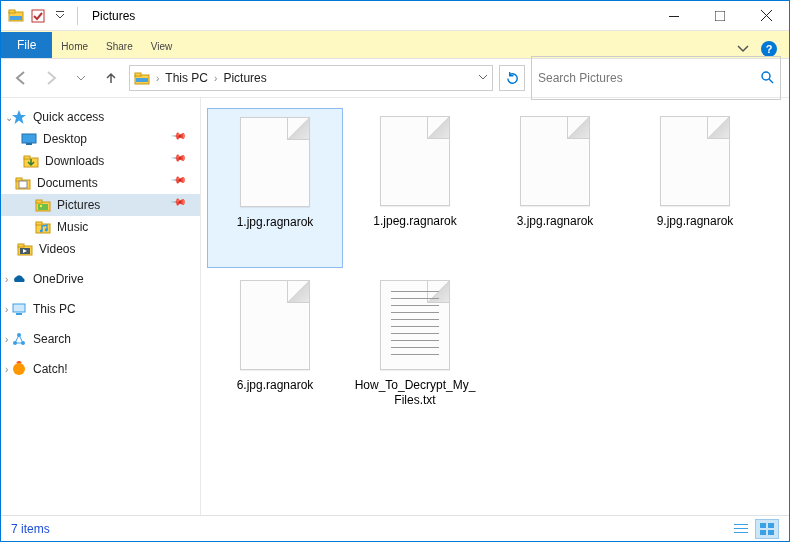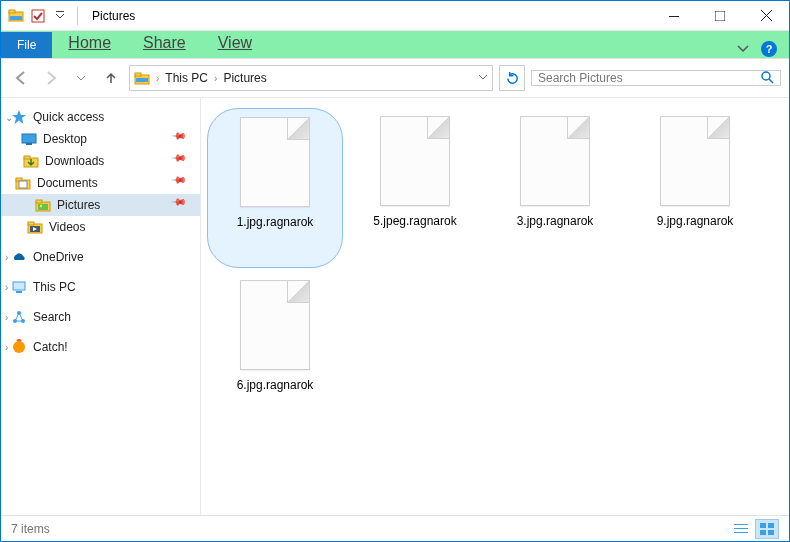--- a/index.html
+++ b/index.html
@@ -9,61 +9,61 @@
   
   .titlebar { height: 30px; background: #fff; display: flex; align-items: center; border-bottom: 1px solid #e5e5e5; }
   .titlebar-left { display: flex; align-items: center; padding-left: 6px; gap: 4px; }
   .qat-icon { width: 18px; height: 18px; display:flex; align-items:center; justify-content:center; }
   .sep { width:1px; height:18px; background:#ccc; margin:0 4px;}
   .titlebar-title { font-size: 12px; color:#000; margin-left:6px;}
   .titlebar-right { margin-left:auto; display:flex; }
   .win-btn { width:46px; height:30px; display:flex; align-items:center; justify-content:center; }
 
   
-  .ribbon { height: 28px; background:#86efac; display:flex; align-items:flex-end; border-bottom:1px solid #e1e1e1; padding-left:0; position:relative;}
+  .ribbon { height: 28px; background:#fef9c3; display:flex; align-items:flex-end; border-bottom:1px solid #e1e1e1; padding-left:0; position:relative;}
   .ribbon-file { background:#1979ca; color:#fff; font-size:12px; padding:6px 16px 6px 16px; }
-  .ribbon-tab { font-size:16px; color:#444; padding:6px 16px;text-decoration:underline;}
+  .ribbon-tab { font-size:10px; color:#444; padding:6px 9px;}
   .ribbon-right { margin-left:auto; display:flex; align-items:center; gap:12px; padding-right:12px;}
   .help-icon{ width:16px;height:16px;background:#0078d7;border-radius:50%;color:#fff;display:flex;align-items:center;justify-content:center;font-size:11px;font-weight:bold;}
 
   
   .navrow { height:38px; display:flex; align-items:center; padding:4px 8px; gap:6px; }
   .nav-btn { width:24px; height:24px; display:flex; align-items:center; justify-content:center; color:#555;}
   .nav-btn.disabled{color:#bbb;}
   .addrbar { flex: 0 0 364px; height:26px; border:1px solid #ccc; display:flex; align-items:center; font-size:12px; color:#222; padding:0 4px; gap:6px;}
   .crumb { display:flex; align-items:center; gap:4px;}
   .crumb-sep{color:#888;font-size:10px;}
   .addrbar-right{margin-left:auto;display:flex;gap:4px;align-items:center;}
   .refresh-btn{width:26px;height:26px;border:1px solid #ccc;display:flex;align-items:center;justify-content:center;color:#0078d7;font-size:16px;}
-  .searchbox{ flex:1; height:16px; border:1px solid #ccc; display:flex; align-items:center; padding:0 6px; color:#777; font-size:12px; gap:15px; position:relative;}
+  .searchbox{ flex:1; height:44px; border:1px solid #ccc; display:flex; align-items:center; padding:0 6px; color:#777; font-size:12px; gap:15px; position:relative;}
   .searchbox .mag{margin-left:auto;color:#0078d7;}
 
   
   .body { flex:1; display:flex; overflow:hidden; border-top:1px solid #e9e9e9;}
   .sidebar { width:200px; border-right:1px solid #e9e9e9; padding:8px 0; font-size:12px; color:#222; overflow:auto;}
   .tree-group{margin-bottom:8px;}
   .tree-item{display:flex;align-items:center;gap:6px;padding:3px 8px 3px 20px;position:relative;}
   .tree-item.root{padding-left:10px;font-size:12px;}
   .tree-item.selected{background:#d8e6f2;}
   .tree-item .pin{margin-left:auto;color:#888;font-size:10px;transform:rotate(45deg);padding-right:8px;}
   .tree-caret{position:absolute;left:4px;color:#888;font-size:10px;}
   .tree-ic{width:16px;height:16px;display:flex;align-items:center;justify-content:center;}
   
   .content{flex:1;padding:8px 4px;overflow:auto;}
   .grid{display:flex;flex-wrap:wrap;}
-  .item{width:136px;height:160px;display:flex;flex-direction:column;align-items:center;padding:8px 4px;margin:2px;border-radius:31px;}
+  .item{width:136px;height:160px;display:flex;flex-direction:column;align-items:center;padding:8px 4px;margin:2px;}
   .item.selected{border:1px solid #8dbdf0;background:#e5f3ff;}
   .file-icon{width:70px;height:90px;position:relative;margin-bottom:8px;}
   .page{width:70px;height:90px;background:#fcfcfc;border:1px solid #d0d0d0;position:relative;box-shadow:0 1px 1px rgba(0,0,0,.06);}
   .fold{position:absolute;top:0;right:0;width:22px;height:22px;background:linear-gradient(135deg,#fcfcfc 49%, #d8d8d8 50%, #e8e8e8 100%);border-left:1px solid #d0d0d0;border-bottom:1px solid #d0d0d0;}
   .page.txt .lines{position:absolute;top:10px;left:10px;right:10px;bottom:10px;background:repeating-linear-gradient(#999 0,#999 1px,transparent 1px,transparent 7px);}
   .fname{font-size:12px;text-align:center;line-height:1.25;word-break:break-word;max-width:128px;}
 
   
-  .statusbar{height:26px;border-top:1px solid #e1e1e1;display:flex;align-items:center;padding:0 10px;font-size:12px;color:#737373;}
+  .statusbar{height:26px;border-top:1px solid #e1e1e1;display:flex;align-items:center;padding:0 10px;font-size:12px;color:#1d4ed8;}
   .statusbar .right{margin-left:auto;display:flex;gap:2px;}
   .view-btn{width:24px;height:20px;border:1px solid transparent;display:flex;align-items:center;justify-content:center;}
   .view-btn.active{border:1px solid #99c9ef;background:#cde6f7;}
 
   
   .svg{display:block;}
 
   
   .wm{position:absolute;inset:0;pointer-events:none;opacity:0.05;display:flex;align-items:center;justify-content:center;}
   .wm-inner{font-size:180px;font-weight:bold;font-style:italic;color:#d04020;letter-spacing:-10px;}
@@ -236,21 +236,33 @@
                 <svg width="16" height="16" viewBox="0 0 16 16">
                   <rect x="1" y="5" width="14" height="9" fill="#ffcf48" stroke="#c79a14"></rect>
                   <rect x="1" y="3" width="6" height="3" fill="#ffcf48" stroke="#c79a14"></rect>
                   <rect x="3" y="7" width="10" height="6" fill="#6cc04a"></rect>
                   <circle cx="6" cy="9" r="1.2" fill="#ffeb3b"></circle>
                 </svg>
               </span>
               <span>Pictures</span>
               <span class="pin">📌</span>
             </div>
-            <div class="tree-item" style="padding-left: 26px;">
+            <div class="tree-item" style="padding-left: 34px;">
+              <span class="tree-ic">
+                <svg width="16" height="16" viewBox="0 0 16 16">
+                  <rect x="1" y="5" width="14" height="9" fill="#ffcf48" stroke="#c79a14"></rect>
+                  <rect x="1" y="3" width="6" height="3" fill="#ffcf48" stroke="#c79a14"></rect>
+                  <path d="M7 12 V7 L12 6 V11" stroke="#2196f3" fill="none" stroke-width="1.3"></path>
+                  <circle cx="6.3" cy="12" r="1.4" fill="#2196f3"></circle>
+                  <circle cx="11.3" cy="11" r="1.4" fill="#2196f3"></circle>
+                </svg>
+              </span>
+              <span>Music</span>
+            </div>
+            <div class="tree-item" style="padding-left: 16px;">
               <span class="tree-ic">
                 <svg width="16" height="16" viewBox="0 0 16 16">
                   <rect x="1" y="5" width="14" height="9" fill="#ffcf48" stroke="#c79a14"></rect>
                   <rect x="1" y="3" width="6" height="3" fill="#ffcf48" stroke="#c79a14"></rect>
                   <rect x="3" y="7" width="10" height="6" fill="#455a64"></rect>
                   <path d="M6 8 L10 10 L6 12 Z" fill="#fff"></path>
                 </svg>
               </span>
               <span>Videos</span>
             </div>
@@ -318,21 +330,21 @@
               </div>
             </div>
             <div class="fname">1.jpg.ragnarok</div>
           </div>
           <div class="item">
             <div class="file-icon">
               <div class="page">
                 <div class="fold"></div>
               </div>
             </div>
-            <div class="fname">5.jpeg.ragnarok</div>
+            <div class="fname">1.jpeg.ragnarok</div>
           </div>
           <div class="item">
             <div class="file-icon">
               <div class="page">
                 <div class="fold"></div>
               </div>
             </div>
             <div class="fname">3.jpg.ragnarok</div>
           </div>
           <div class="item">
@@ -343,20 +355,29 @@
             </div>
             <div class="fname">9.jpg.ragnarok</div>
           </div>
           <div class="item">
             <div class="file-icon">
               <div class="page">
                 <div class="fold"></div>
               </div>
             </div>
             <div class="fname">6.jpg.ragnarok</div>
+          </div>
+          <div class="item">
+            <div class="file-icon">
+              <div class="page txt">
+                <div class="fold"></div>
+                <div class="lines"></div>
+              </div>
+            </div>
+            <div class="fname">How_To_Decrypt_My_Files.txt</div>
           </div>
         </div>
     </div>
   </div>
 
   <div class="statusbar">
     <span>7 items</span>
     <div class="right">
       <div class="view-btn">
           <svg width="14" height="12">

